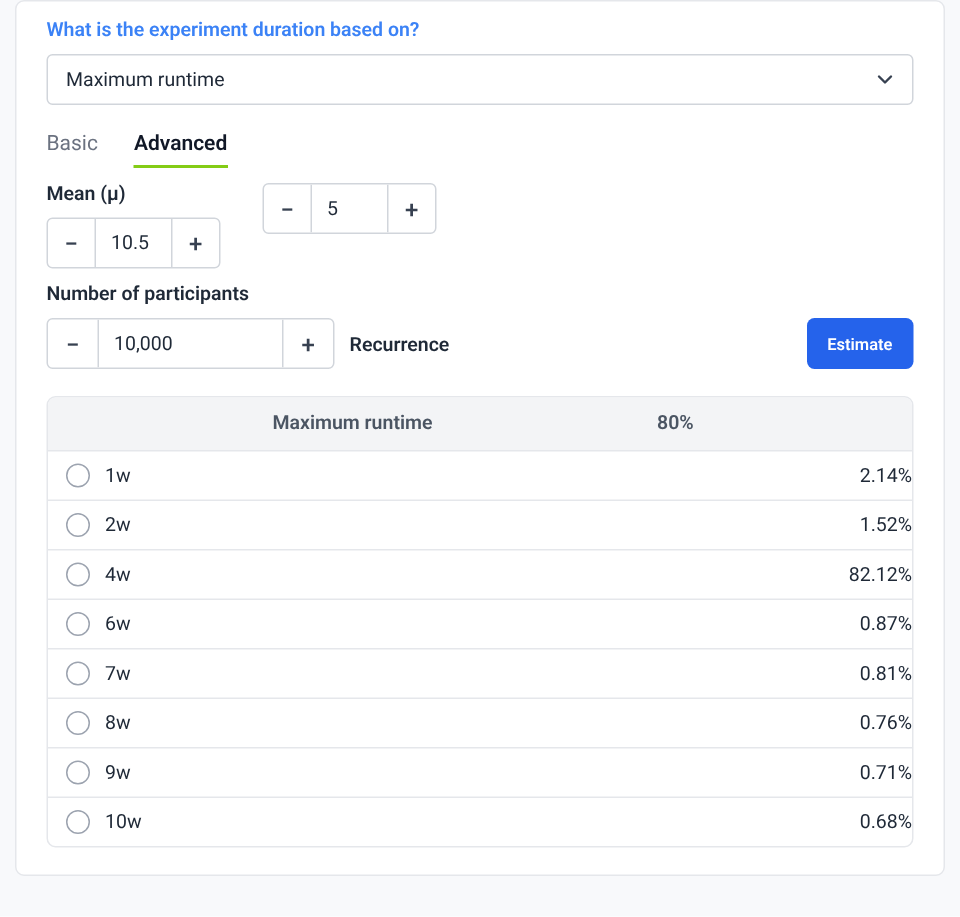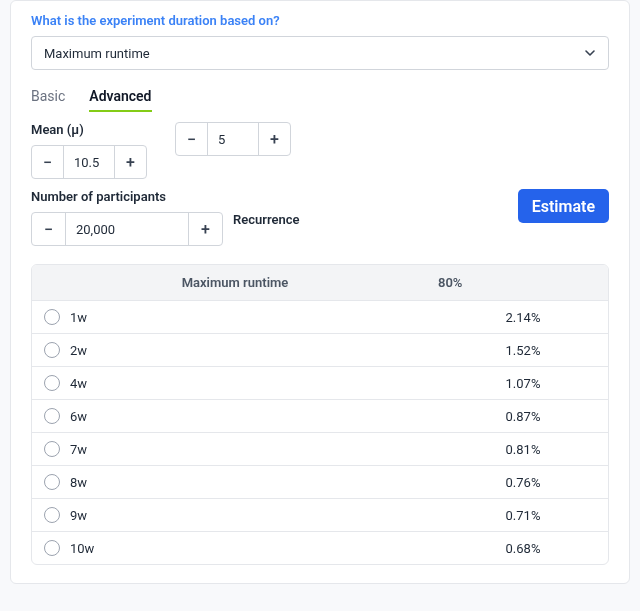--- a/index.html
+++ b/index.html
@@ -80,35 +80,36 @@
     padding: 0 10px;
     display: flex;
     align-items: center;
     font-size: 13px;
     min-width: 50px;
   }
   .part-row {
     display: flex;
     gap: 10px;
     margin-top: 10px;
+    align-items: flex-end;
   }
   .col { display:flex; flex-direction:column; }
   .participants-stepper { width: 192px; }
   .recurrence-wrap { flex: 1; margin-top: 23px; }
   .estimate-btn {
     height: 34px;
     padding: 0 14px;
     background: #2563eb;
     color: #fff;
     font-weight: 600;
     border-radius: 5px;
     display: flex;
     align-items: center;
     cursor: pointer;
-    font-size: 16px;
+    font-size: 11px;
   }
   .table {
     margin-top: 18px;
     border: 1px solid #e5e7eb;
     border-radius: 6px;
     overflow: hidden;
   }
   .thead {
     display: flex;
     background: #f3f4f6;
@@ -125,21 +126,21 @@
   }
   .trow .c1 {
     flex: 1;
     display: flex;
     align-items: center;
     padding: 8px 12px;
     gap: 10px;
   }
   .trow .c2 {
     width: 170px;
-    text-align: center;
+    text-align: right;
     font-size: 13px;
     color: #1f2937;
   }
   .radio {
     width: 16px;
     height: 16px;
     border: 1.5px solid #9ca3af;
     border-radius: 50%;
     display: inline-flex;
     align-items: center;
@@ -190,21 +191,21 @@
         <div class="btn right">+</div>
       </div>
     </div>
   </div>
 
   <div class="part-row">
     <div class="col">
       <div class="field-label">Number of participants</div>
       <div class="stepper participants-stepper">
         <div class="btn left">−</div>
-        <div class="val">20,000</div>
+        <div class="val">10,000</div>
         <div class="btn right">+</div>
       </div>
     </div>
     <div class="col recurrence-wrap">
       <div class="field-label">Recurrence</div>
     </div>
     <div class="estimate-btn">Estimate</div>
   </div>
 
   <div class="table">
@@ -225,21 +226,21 @@
             <span class="radio"></span>
             <span>2w</span>
           </div>
           <div class="c2">1.52%</div>
         </div>
         <div class="trow">
           <div class="c1">
             <span class="radio"></span>
             <span>4w</span>
           </div>
-          <div class="c2">1.07%</div>
+          <div class="c2">82.12%</div>
         </div>
         <div class="trow">
           <div class="c1">
             <span class="radio"></span>
             <span>6w</span>
           </div>
           <div class="c2">0.87%</div>
         </div>
         <div class="trow">
           <div class="c1">

